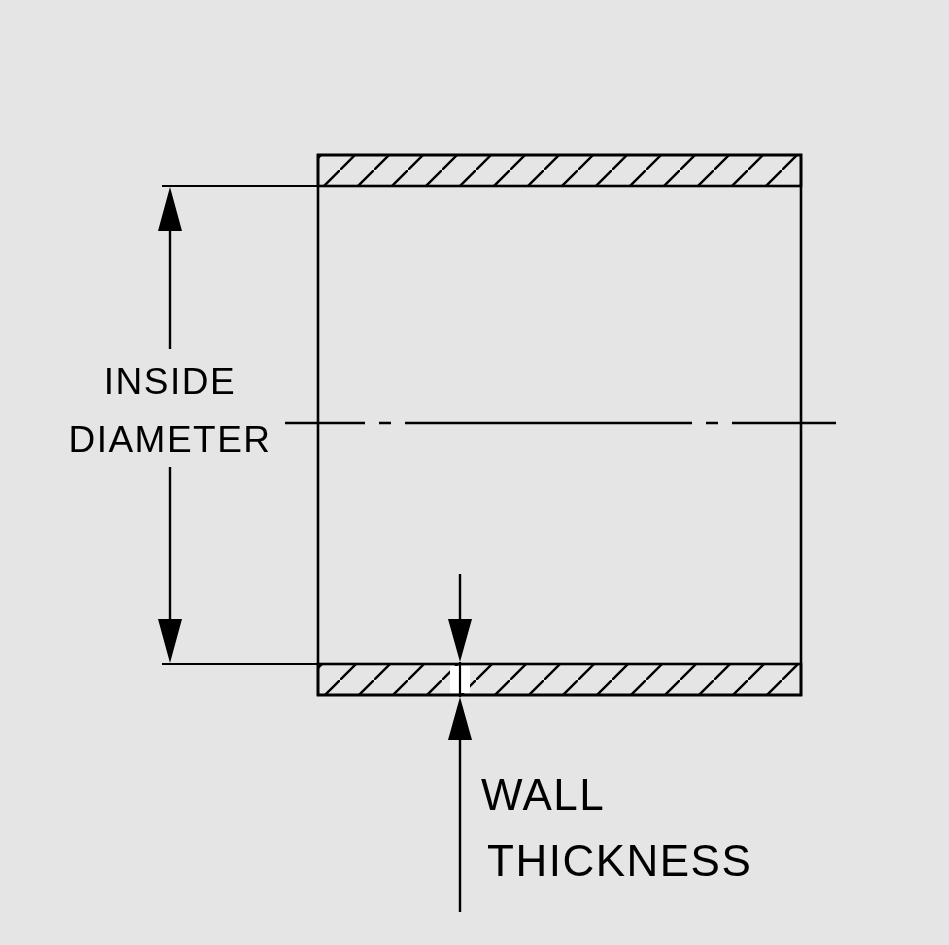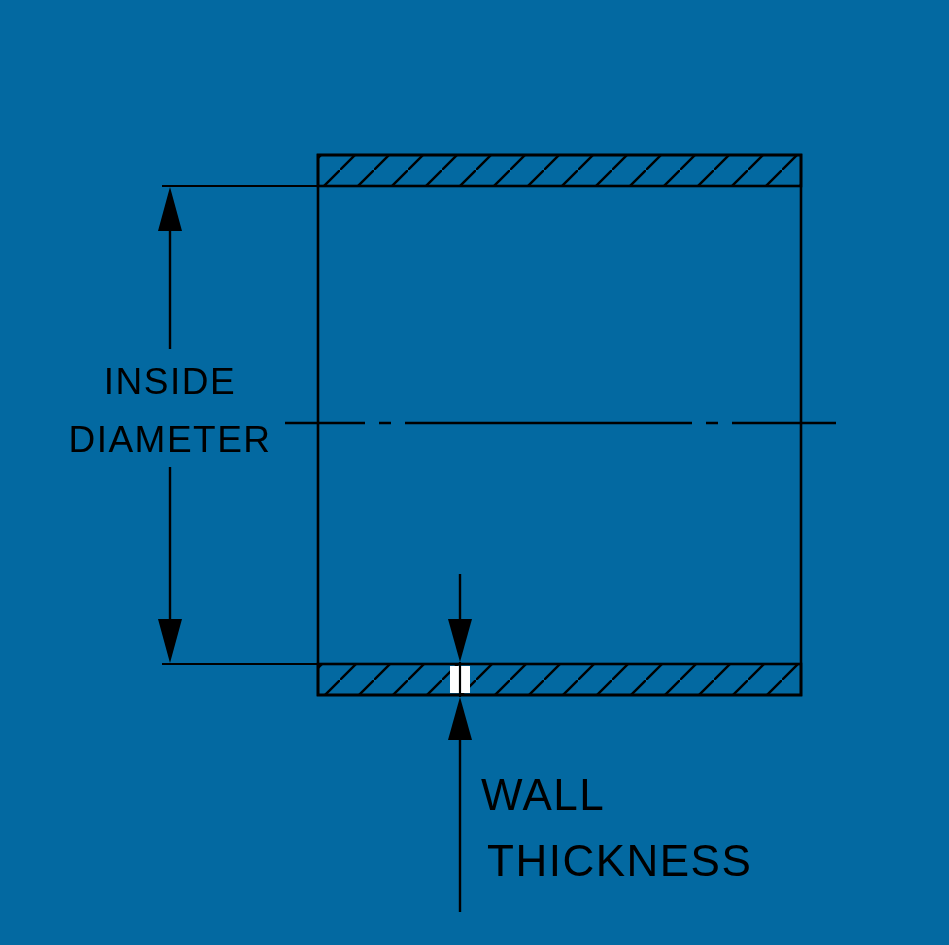--- a/index.html
+++ b/index.html
@@ -7,21 +7,21 @@
     padding: 0;
     background: #ffffff;
     width: 949px;
     height: 945px;
     overflow: hidden;
   }
   .canvas {
     position: relative;
     width: 949px;
     height: 945px;
-    background: #0369a1;
+    background: #e5e5e5;
   }
   svg { display: block; }
   text {
     font-family: "Liberation Sans", sans-serif;
     fill: #000000;
     letter-spacing: 1.5px;
   }
   .dim-label { font-size: 37px; }
   .wall-label { font-size: 44px; }
 </style>

